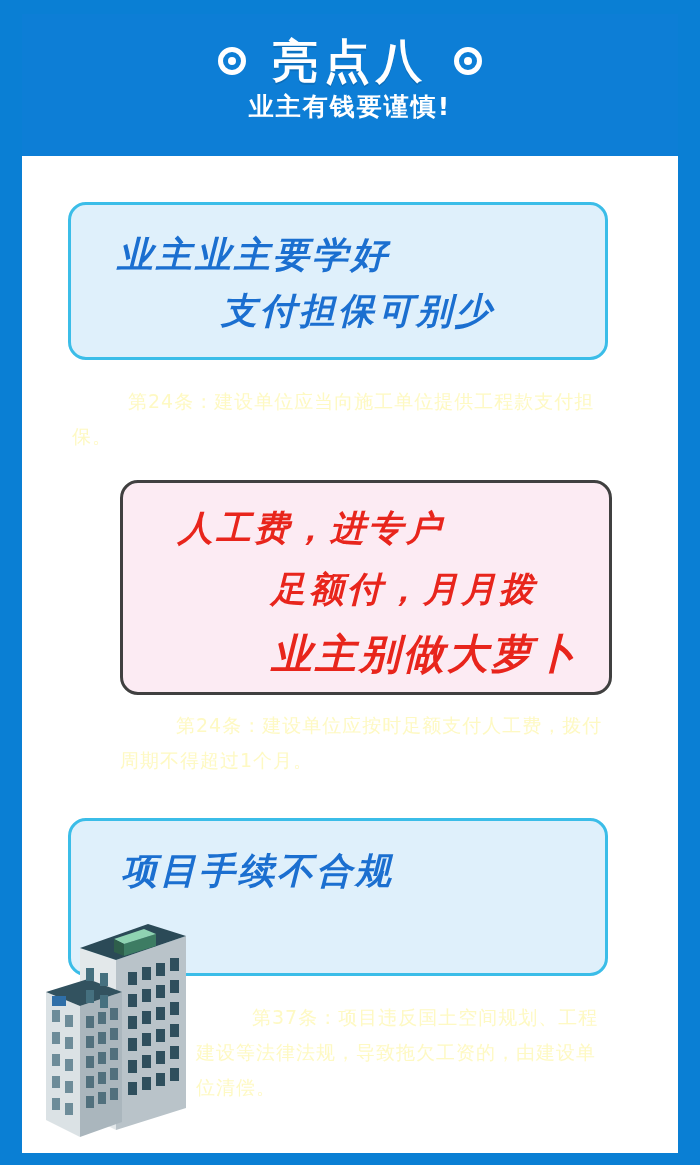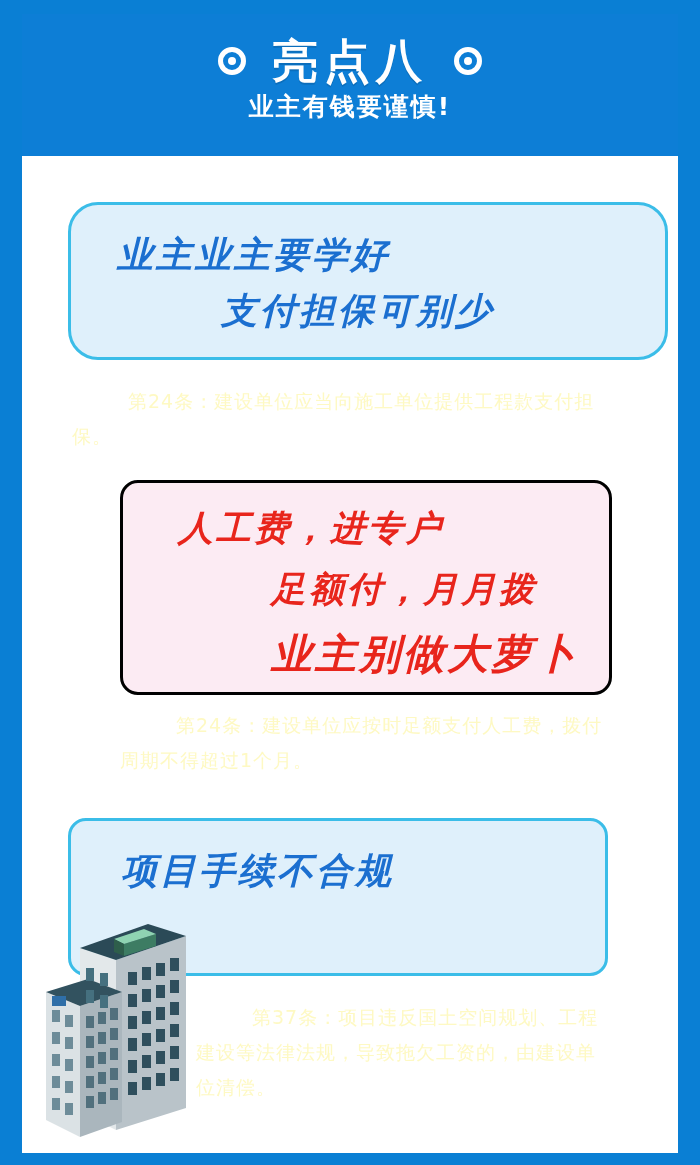--- a/index.html
+++ b/index.html
@@ -105,34 +105,34 @@
   .card {
     position: absolute;
     box-sizing: border-box;
     border-radius: 18px;
   }
   .card.blue {
     border: 3px solid #3bbde8;
     background: #dff0fb;
   }
   .card.pink {
-    border: 3px solid #000000;
+    border: 3px solid #404040;
     background: #fcebf3;
   }
   .hand-line {
     font-family: "DejaVu Sans", sans-serif;
     font-weight: bold;
     font-style: italic;
     letter-spacing: 3px;
     white-space: nowrap;
   }
   .hand-blue { color: #1b6fd0; }
   .hand-red { color: #e8251c; }
 
-  .card1 { left: 68px; top: 202px; width: 600px; height: 158px; border-radius: 30px; }
+  .card1 { left: 68px; top: 202px; width: 540px; height: 158px; }
   .c1l1 { position: absolute; left: 46px; top: 26px; font-size: 36px; }
   .c1l2 { position: absolute; left: 150px; top: 82px; font-size: 36px; }
 
   .card2 { left: 120px; top: 480px; width: 492px; height: 215px; }
   .c2l1 { position: absolute; left: 55px; top: 22px; font-size: 35px; }
   .c2l2 { position: absolute; left: 100px; top: 83px; font-size: 35px; margin-left: 48px; }
   .c2l3 { position: absolute; left: 148px; top: 144px; font-size: 41px; }
 
   .card3 { left: 68px; top: 818px; width: 540px; height: 158px; }
   .c3l1 { position: absolute; left: 50px; top: 26px; font-size: 36px; }

